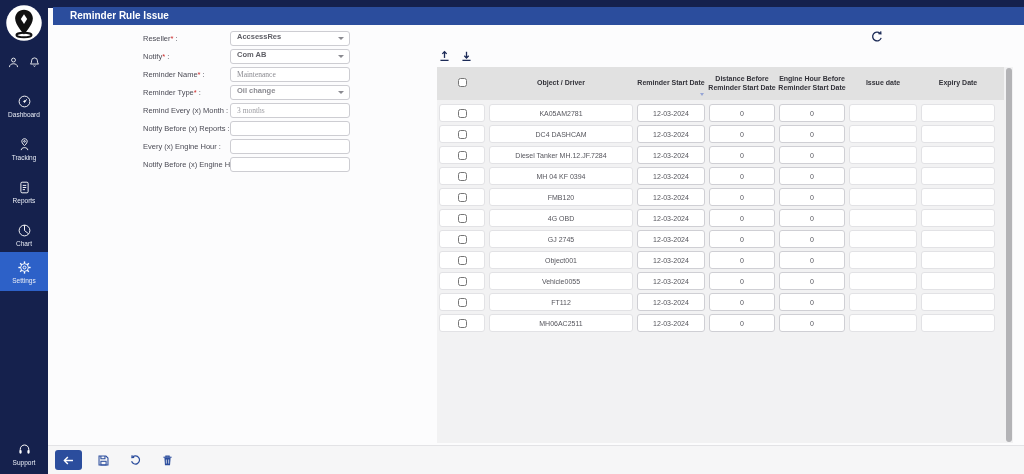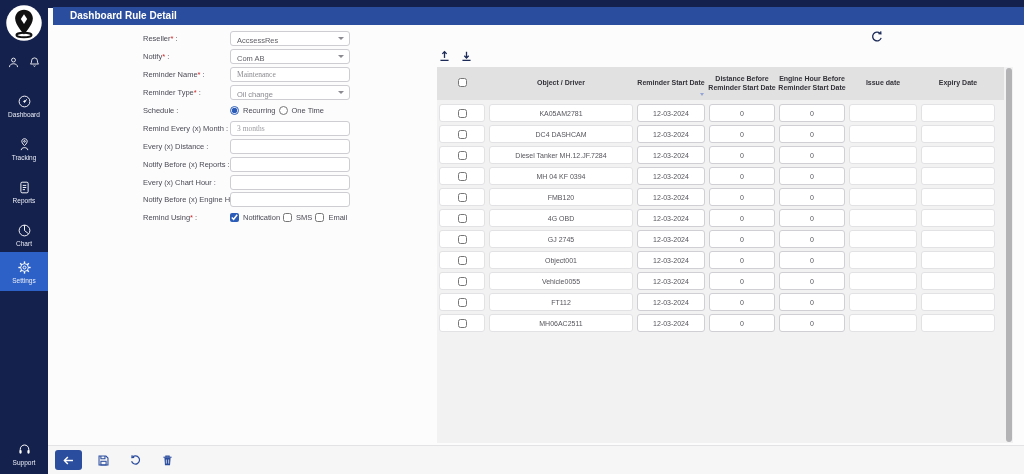--- a/index.html
+++ b/index.html
@@ -28,21 +28,21 @@
   .form { position:absolute; left:143px; top:30px; width:212px; }
   .frow { display:flex; align-items:center; height:17.9px; }
   .flabel { width:87px; font-size:7.5px; color:#4b4b55; white-space:nowrap; }
   .req { color:#cc2b2b; }
   .fctrl { width:120px; position:relative; }
   .tbox, .sbox { width:120px; height:15px; border:1px solid #cdcdd2; border-radius:3px;
                  background:#fff; font-size:7.5px; color:#5f5f66; padding:0 6px;
                  font-family:"Liberation Sans", sans-serif; }
   .tbox { display:block;font-family:Liberation Serif, serif; } .tbox.dim { color:#8a8a90; }
   .tbox::placeholder { color:#9b9ba1; }
-  .sbox { display:flex; align-items:flex-end; }
+  .sbox { display:flex; align-items:flex-start;font-weight:bold; }
   .sbox::after { content:""; position:absolute; right:6px; top:6px; width:0; height:0;
                  border-left:3px solid transparent; border-right:3px solid transparent;
                  border-top:3.5px solid #8a8a90; }
   .optgrp { display:flex; align-items:center; gap:3px; font-size:7.5px; color:#4b4b55; }
   .optgrp input { width:9px; height:9px; accent-color:#2b5cb8; margin-right:1px; }
 
   
   .search-wrap { position:absolute; left:437px; top:29px; width:430px; height:17px;
                  border:1px solid #b9b9bf; border-radius:3px; background:#fff; }
   .search-wrap svg { position:absolute; left:5px; top:3px; width:10px; height:10px; }
@@ -83,21 +83,21 @@
   .backbtn svg { width:13px; height:13px; }
   .toolicon { width:22px; height:20px; background:transparent; border:none; display:flex;
               align-items:center; justify-content:center; cursor:pointer; }
   .toolicon svg { width:13px; height:13px; }
 </style>
 </head>
 <body>
 
 <div class="app">
   <div class="topstrip"></div>
-  <div class="titlebar">Dashboard Rule Detail</div>
+  <div class="titlebar">Reminder Rule Issue</div>
 
   <div class="sidebar">
     <svg class="logo" viewBox="0 0 24 24">
       <circle cx="12" cy="12" r="11.2" fill="#ffffff"></circle>
       <ellipse cx="12" cy="19.6" rx="4.8" ry="1.4" fill="none" stroke="#111" stroke-width="1.2"></ellipse>
       <path d="M12 3.6c-3.3 0-5.6 2.5-5.6 5.6 0 4 5.6 10 5.6 10s5.6-6 5.6-10c0-3.1-2.3-5.6-5.6-5.6z" fill="#111"></path>
       <path d="M12 6.4l2 3.1-2 3.1-2-3.1z" fill="#fff"></path>
     </svg>
     <div class="side-top">
       <svg viewBox="0 0 24 24" fill="none" stroke="#fff" stroke-width="1.6">
@@ -194,68 +194,42 @@
     </div>
     <div class="frow">
       <span class="flabel"><span>Reminder Type</span><span class="req">*</span><span> :</span></span>
       <div class="fctrl">
           <div class="sbox">
             <span style="color:#8a8a90">Oil change</span>
           </div>
         </div>
     </div>
     <div class="frow">
-      <span class="flabel"><span>Schedule</span><span> :</span></span>
-      <div class="fctrl optgrp">
-        <input type="radio" name="schedule" checked="" style="">
-        <span>Recurring</span>
-        <input type="radio" name="schedule" style="">
-        <span>One Time</span>
-      </div>
-    </div>
-    <div class="frow">
       <span class="flabel"><span>Remind Every (x) Month</span><span> :</span></span>
       <div class="fctrl">
           <input class="tbox" placeholder="3 months" style="">
         </div>
     </div>
     <div class="frow">
-      <span class="flabel"><span>Every (x) Distance</span><span> :</span></span>
+      <span class="flabel"><span>Notify Before (x) Reports</span><span> :</span></span>
       <div class="fctrl">
           <input class="tbox" style="">
         </div>
     </div>
     <div class="frow">
-      <span class="flabel"><span>Notify Before (x) Reports</span><span> :</span></span>
+      <span class="flabel"><span>Every (x) Engine Hour</span><span> :</span></span>
       <div class="fctrl">
           <input class="tbox" style="">
         </div>
     </div>
     <div class="frow">
-      <span class="flabel"><span>Every (x) Chart Hour</span><span> :</span></span>
+      <span class="flabel"><span>Notify Before (x) Engine Hour</span><span> :</span></span>
       <div class="fctrl">
           <input class="tbox" style="">
         </div>
-    </div>
-    <div class="frow">
-      <span class="flabel"><span>Notify Before (x) Engine Hour</span><span> :</span></span>
-      <div class="fctrl">
-          <input class="tbox" style="">
-        </div>
-    </div>
-    <div class="frow">
-      <span class="flabel"><span>Remind Using</span><span class="req">*</span><span> :</span></span>
-      <div class="fctrl optgrp">
-        <input type="checkbox" checked="" style="">
-        <span>Notification</span>
-        <input type="checkbox" style="">
-        <span>SMS</span>
-        <input type="checkbox" style="">
-        <span>Email</span>
-      </div>
     </div>
   </div>
 
   <svg class="refresh-btn" viewBox="0 0 16 16" fill="none" stroke="#1c2b57" stroke-width="1.5">
     <path d="M12.8 9a5 5 0 1 1-1.2-5.1"></path>
       <path d="M12.2 1.6l.2 2.8-2.8-.2"></path>
   </svg>
   <div class="io">
     <svg viewBox="0 0 16 16" fill="none" stroke="#1c2b57" stroke-width="1.6">
       <path d="M3 14h10"></path>

